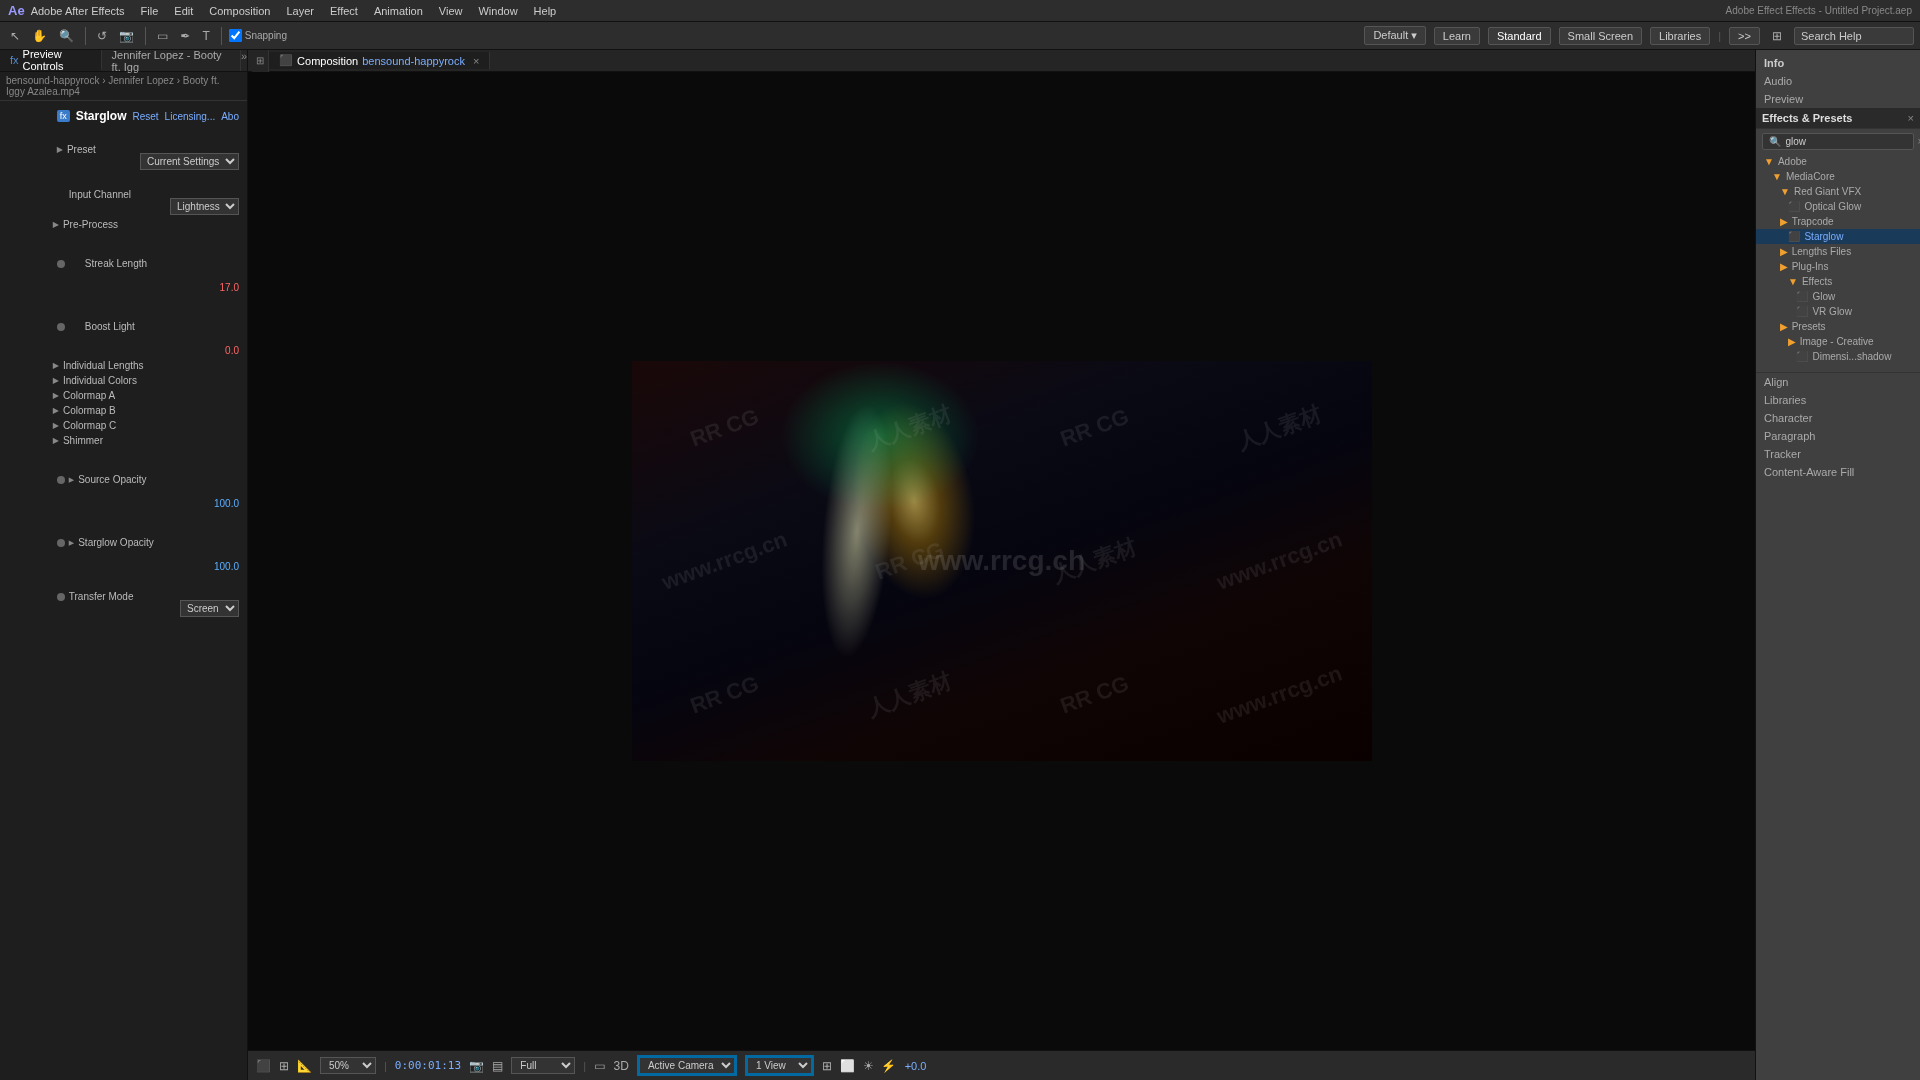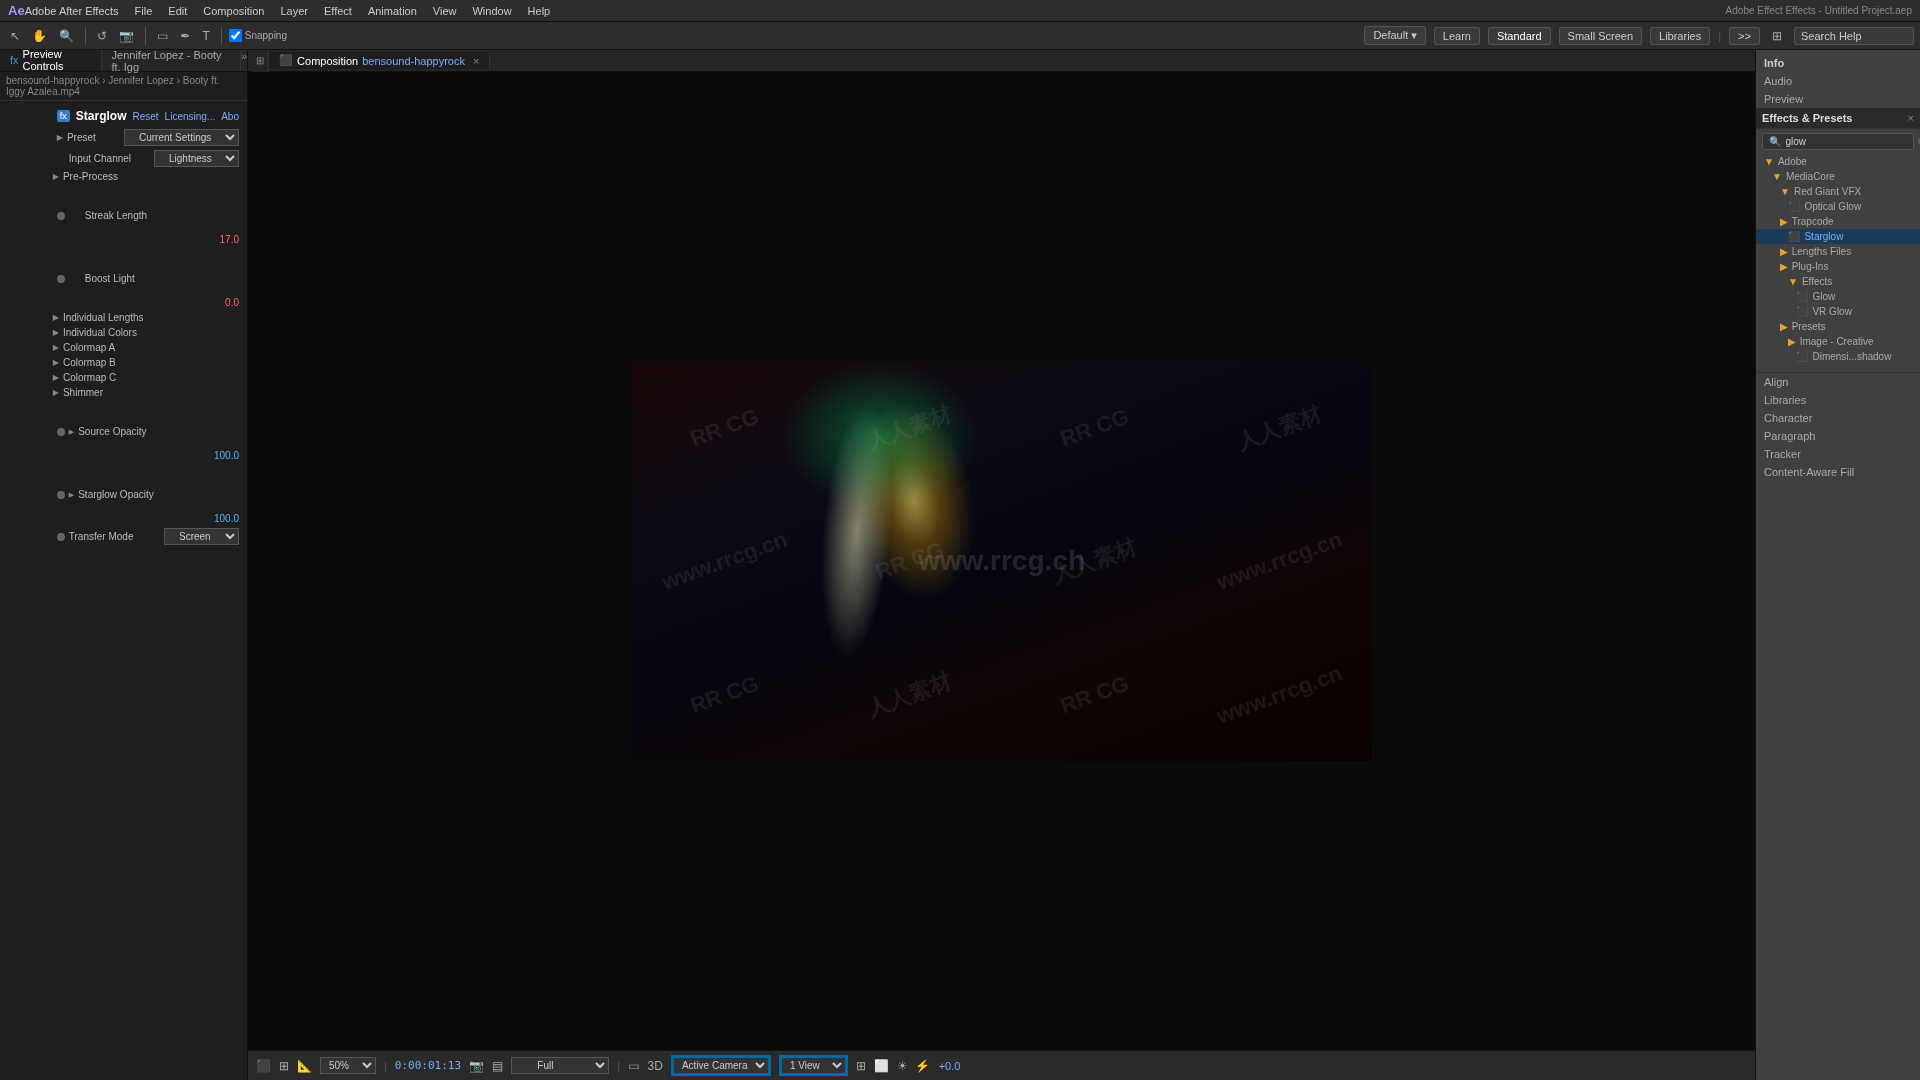--- a/index.html
+++ b/index.html
@@ -1,21 +1,21 @@
 <!DOCTYPE html>
 <html><head>
   <meta charset="utf-8">
   <style>
     * { margin: 0; padding: 0; box-sizing: border-box; }
     body { background: #1a1a1a; color: #cccccc; font-family: Arial, sans-serif; font-size: 11px; width: 1920px; height: 1080px; overflow: hidden; }
 
     
     .menu-bar { background: #2d2d2d; height: 22px; display: flex; align-items: center; padding: 0 8px; gap: 16px; border-bottom: 1px solid #111; }
     .menu-bar span { cursor: pointer; color: #ccc; font-size: 11px; }
-    .menu-logo { display: flex; align-items: center; }
+    .menu-logo { display: flex; align-items: center; gap: 6px; }
 
     
     .toolbar { background: #2d2d2d; height: 28px; display: flex; align-items: center; padding: 0 6px; gap: 4px; border-bottom: 1px solid #111; }
     .toolbar-btn { background: none; border: none; color: #aaa; cursor: pointer; padding: 2px 4px; font-size: 12px; }
     .toolbar-sep { width: 1px; background: #555; height: 18px; margin: 0 3px; }
     .toolbar-workspace { margin-left: auto; display: flex; align-items: center; gap: 8px; }
     .workspace-btn { background: #3a3a3a; border: 1px solid #555; color: #ccc; padding: 2px 8px; font-size: 11px; cursor: pointer; border-radius: 2px; }
     .workspace-btn.active { color: #fff; }
     .search-bar { background: #3a3a3a; border: 1px solid #555; color: #ccc; padding: 2px 6px; font-size: 11px; width: 120px; border-radius: 2px; }
 
@@ -39,42 +39,42 @@
     .ec-actions span { cursor: pointer; color: #7aadff; }
 
     .starglow-header { background: #2a2a2a; padding: 6px 8px; margin: 2px 0; border: 1px solid #333; }
     .starglow-title { color: #cc4444; font-size: 11px; font-weight: bold; letter-spacing: 1px; }
 
     .ec-row { display: flex; align-items: center; padding: 2px 8px; min-height: 20px; }
     .ec-label { color: #bbb; font-size: 10px; flex: 1; }
     .ec-label-indent { padding-left: 16px; }
     .ec-value { color: #5aafff; font-size: 10px; cursor: pointer; margin-top: 48px; }
     .ec-value.red { color: #ff6666; }
-    .ec-select { background: #333; border: 1px solid #555; color: #ccc; font-size: 10px; padding: 1px 10px; cursor: pointer; }
+    .ec-select { background: #333; border: 1px solid #555; color: #ccc; font-size: 10px; padding: 1px 2px; cursor: pointer; margin-top: 24px; }
 
     .section-header { display: flex; align-items: center; padding: 2px 4px; cursor: pointer; }
     .triangle { color: #888; font-size: 8px; margin-right: 4px; }
 
     
     .center-area { flex: 1; display: flex; flex-direction: column; }
 
     
     .comp-tabs { background: #252525; height: 22px; display: flex; align-items: center; border-bottom: 1px solid #111; padding: 0 4px; }
     .comp-tab { padding: 2px 10px; font-size: 11px; cursor: pointer; color: #aaa; display: flex; align-items: center; gap: 4px; border-right: 1px solid #333; }
     .comp-tab.active { background: #1e1e1e; color: #fff; }
     .watermark-grid { position: absolute; width: 100%; height: 100%; display: grid; grid-template-columns: repeat(4, 1fr); grid-template-rows: repeat(3, 1fr); }
     .watermark-cell { display: flex; align-items: center; justify-content: center; color: rgba(200,200,200,0.1); font-size: 22px; font-weight: bold; transform: rotate(-20deg); }
 
     
     .video-controls { background: #2a2a2a; height: 30px; display: flex; align-items: center; padding: 0 8px; gap: 8px; border-top: 1px solid #111; }
     .vc-btn { background: none; border: none; color: #aaa; cursor: pointer; font-size: 12px; }
     .vc-time { color: #7aafff; font-size: 11px; font-family: monospace; }
     .vc-zoom { background: #333; border: 1px solid #555; color: #ccc; font-size: 10px; padding: 1px 4px; }
     .vc-sep { color: #555; }
-    .vc-quality { background: #333; border: 1px solid #555; color: #ccc; font-size: 10px; padding: 1px 21px; cursor: pointer; }
+    .vc-quality { background: #333; border: 1px solid #555; color: #ccc; font-size: 10px; padding: 1px 4px; cursor: pointer; }
     .vc-view { background: #333; border: 3px solid #0369a1; color: #ccc; font-size: 10px; padding: 1px 4px; cursor: pointer; }
     .vc-plus { color: #7aafff; font-size: 11px; }
 
     
     .right-panel { width: 165px; background: #404040; border-left: 1px solid #111; display: flex; flex-direction: column; flex-shrink: 0; justify-content: center; }
     .rp-content { flex: 1; overflow-y: auto; padding: 4px 0; }
     .rp-section { padding: 3px 8px; color: #aaa; font-size: 11px; cursor: pointer; display: flex; align-items: center; justify-content: space-between; }
     .rp-section-title { color: #ccc; font-weight: bold; }
     .tree-item { padding: 2px 8px; font-size: 10px; cursor: pointer; color: #aaa; display: flex; align-items: center; gap: 4px; }
     .tree-highlight { background: #1a3a5a; color: #7aadff; }

